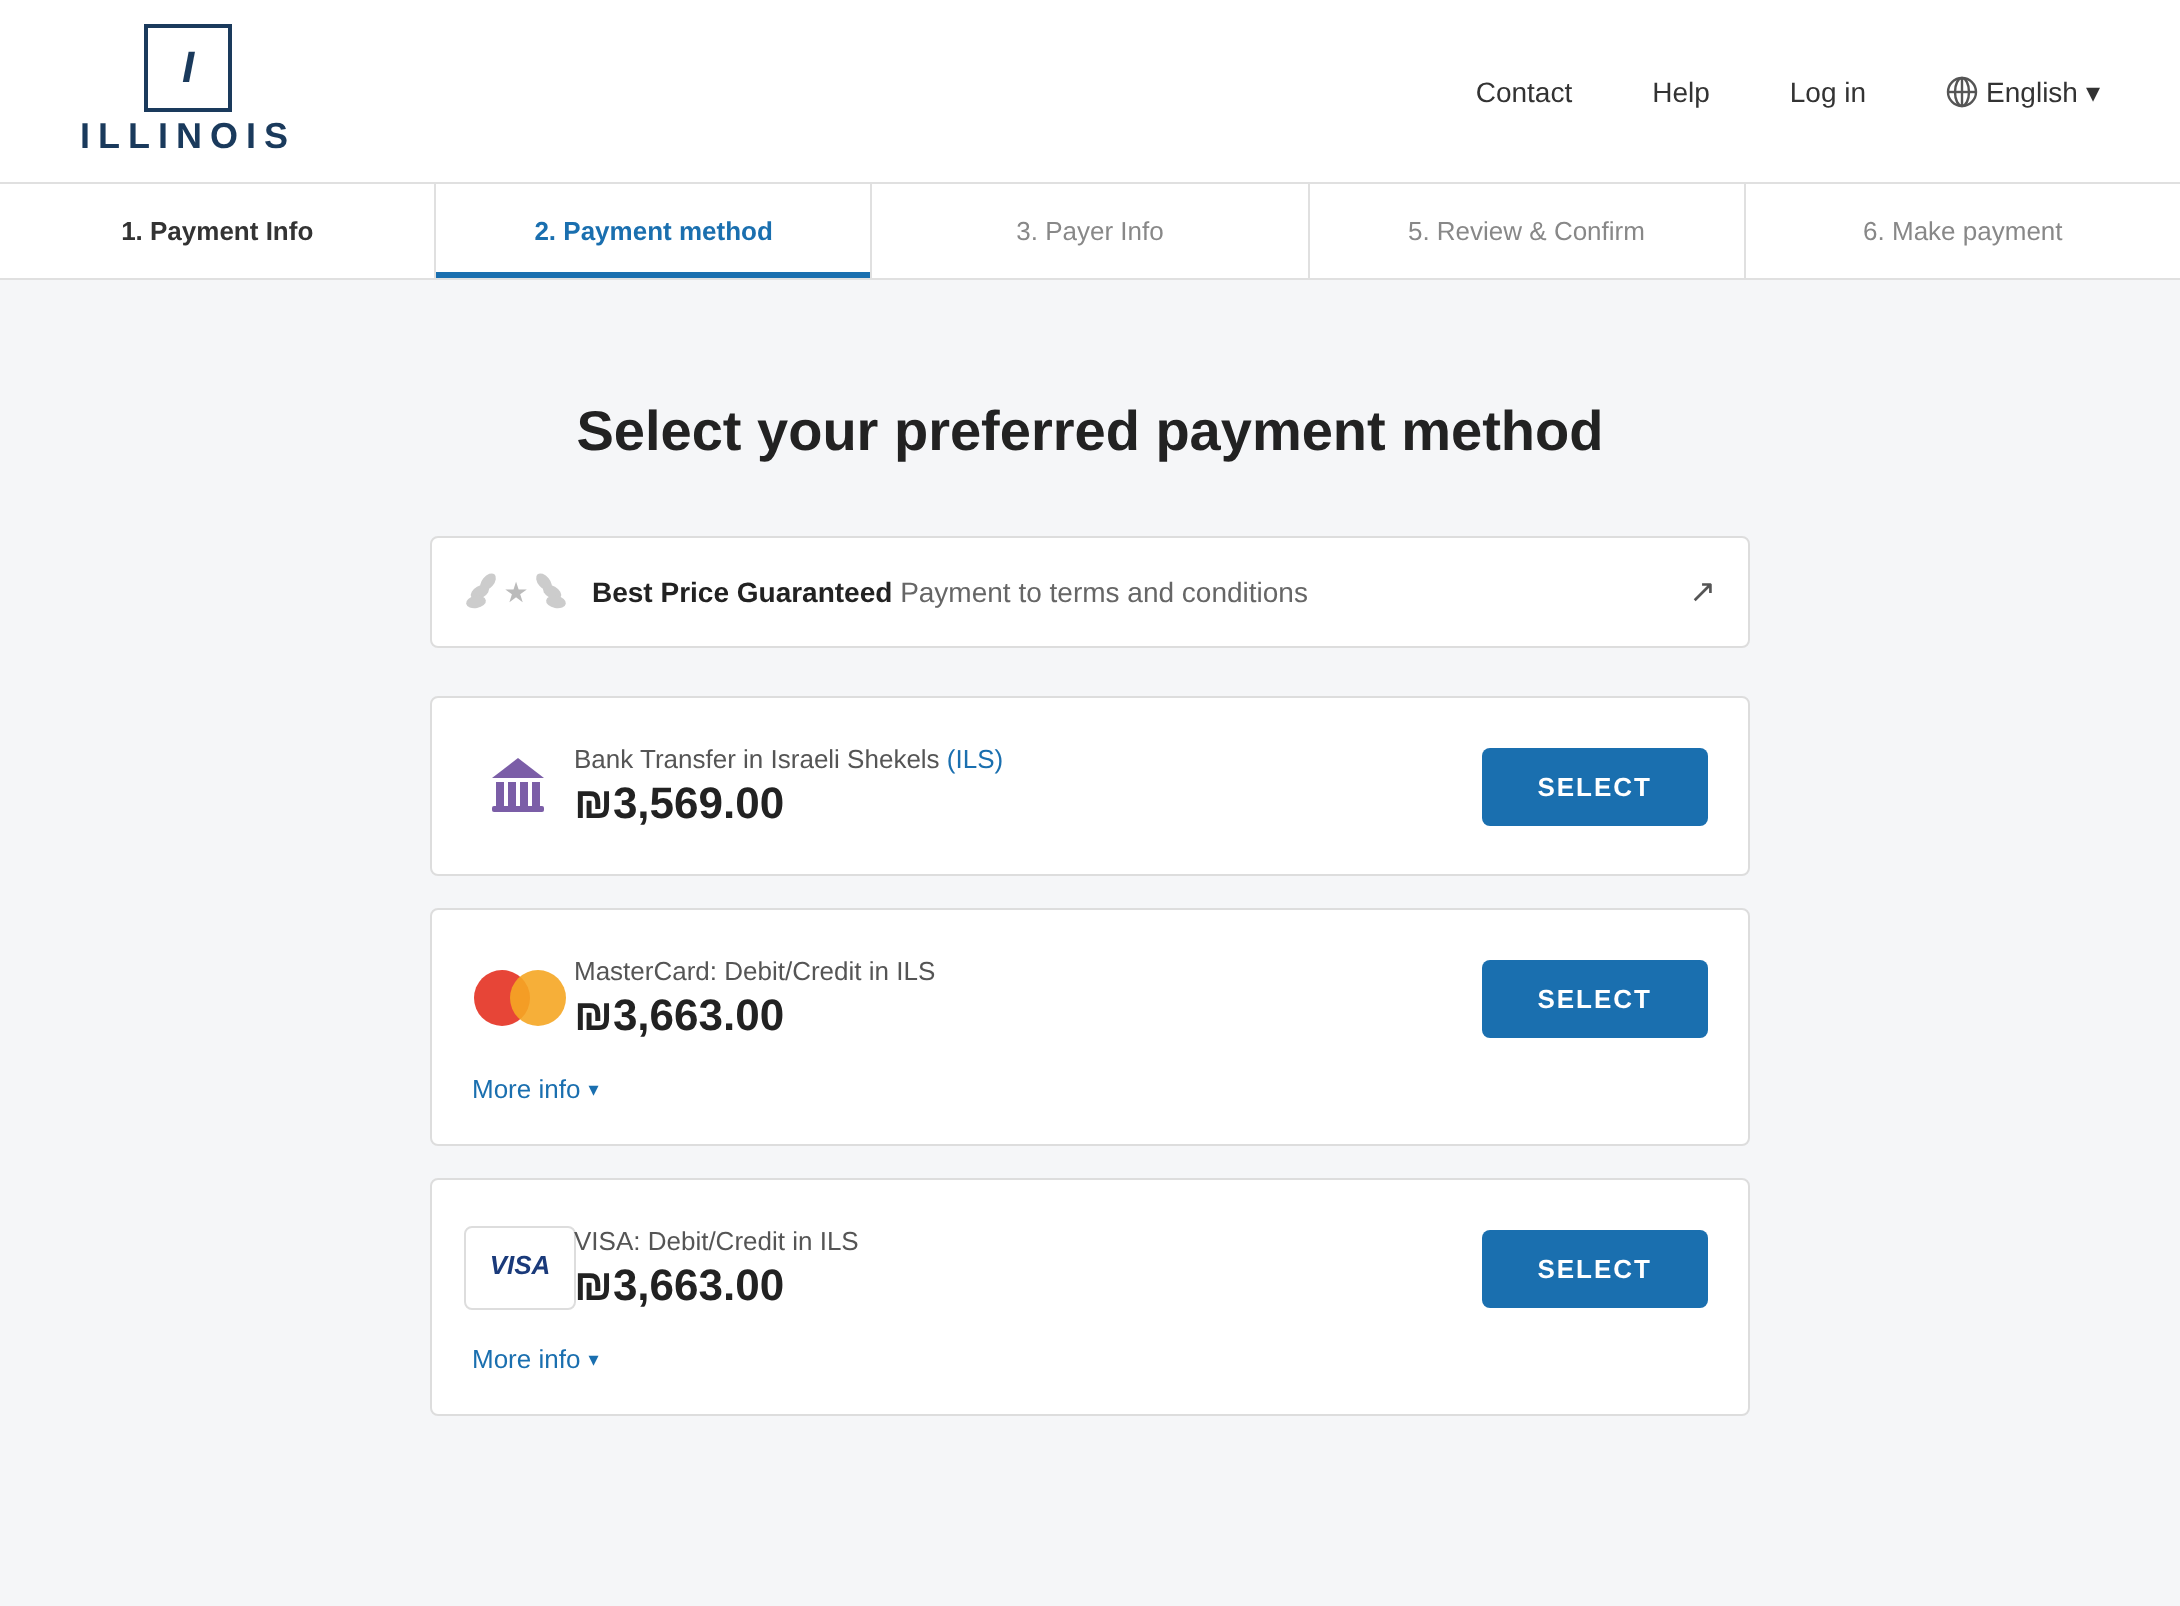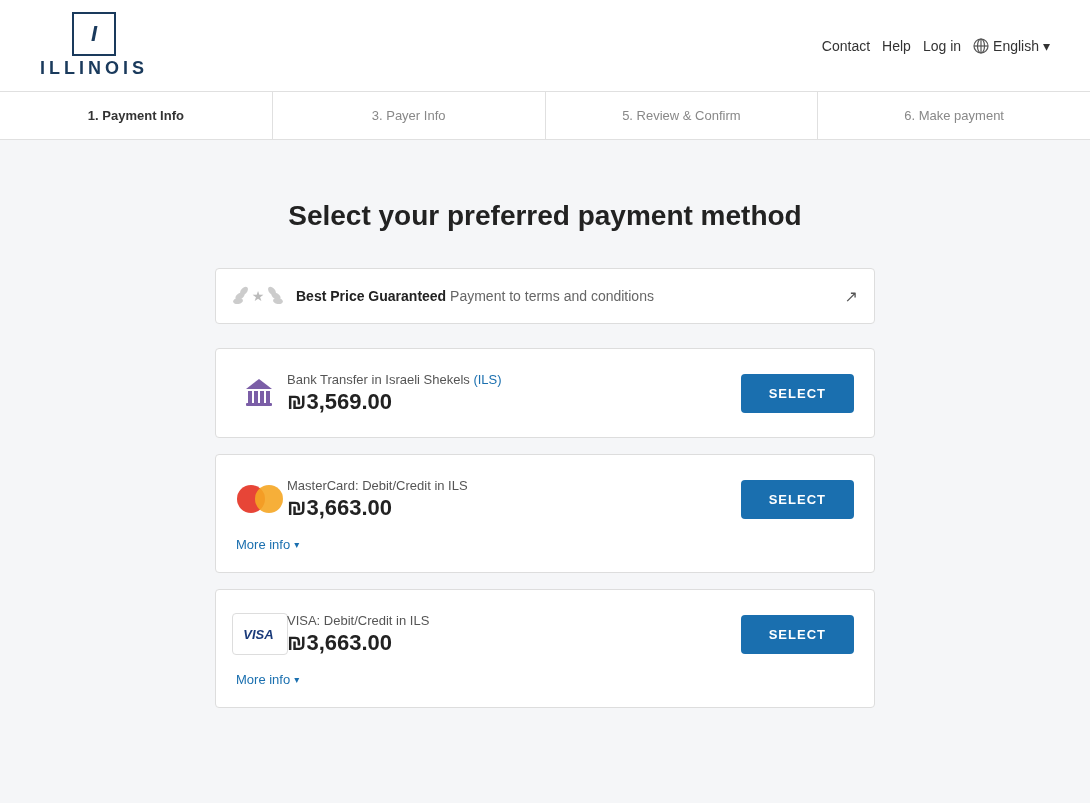--- a/index.html
+++ b/index.html
@@ -34,21 +34,21 @@
     }
     .logo-text {
       font-size: 18px;
       font-weight: bold;
       letter-spacing: 4px;
       color: #1a3a5c;
     }
     .header-nav {
       display: flex;
       align-items: flex-end;
-      gap: 12px;
+      gap: 40px;
     }
     .header-nav a {
       text-decoration: none;
       color: #333;
       font-size: 14px;
     }
     .header-nav .login {
       color: #333;
     }
     .lang-selector {
@@ -225,20 +225,21 @@
     }
 
     
     .visa-card {
       width: 56px;
       height: 20px;
       background: #fff;
       border: 1px solid #ddd;
       border-radius: 4px;
       display: flex;
+      flex-direction: column;
       align-items: center;
       justify-content: center;
       padding: 20px;
       gap: 3px;
     }
     .visa-text {
       font-size: 13px;
       font-weight: 900;
       color: #1a3a7a;
       font-style: italic;
@@ -275,20 +276,23 @@
       <span>English</span>
       <span>▾</span>
     </div>
   </nav>
 </header>
 
 <nav class="steps-nav">
   <div class="step-item completed">
     <span>1. Payment Info</span>
   </div>
+  <div class="step-item active">
+    <span>2. Payment method</span>
+  </div>
   <div class="step-item">
     <span>3. Payer Info</span>
   </div>
   <div class="step-item">
     <span>5. Review &amp; Confirm</span>
   </div>
   <div class="step-item">
     <span>6. Make payment</span>
   </div>
 </nav>

